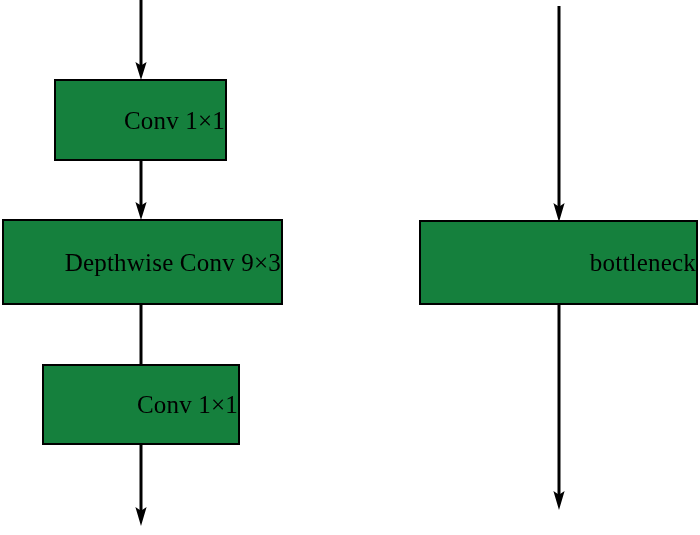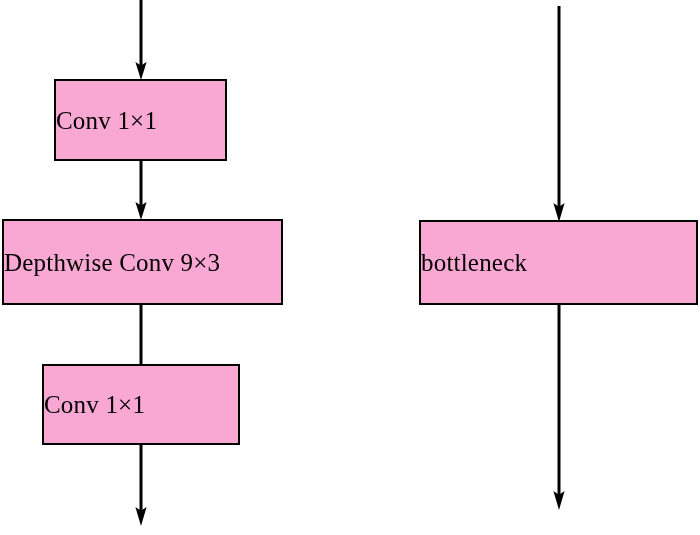--- a/index.html
+++ b/index.html
@@ -12,24 +12,24 @@
     width: 700px;
     height: 535px;
     background: #ffffff;
     overflow: hidden;
     font-family: "Liberation Serif", "DejaVu Serif", serif;
   }
   .node {
     position: absolute;
     box-sizing: border-box;
     border: 2px solid #000000;
-    background: #f9a8d4;
+    background: #15803d;
     display: flex;
     align-items: center;
-    justify-content: flex-start;
+    justify-content: flex-end;
     z-index: 3;
   }
   .node-label {
     font-size: 25px;
     line-height: 1;
     color: #000000;
     white-space: nowrap;
     letter-spacing: 0.2px;
   }
   .edge {

